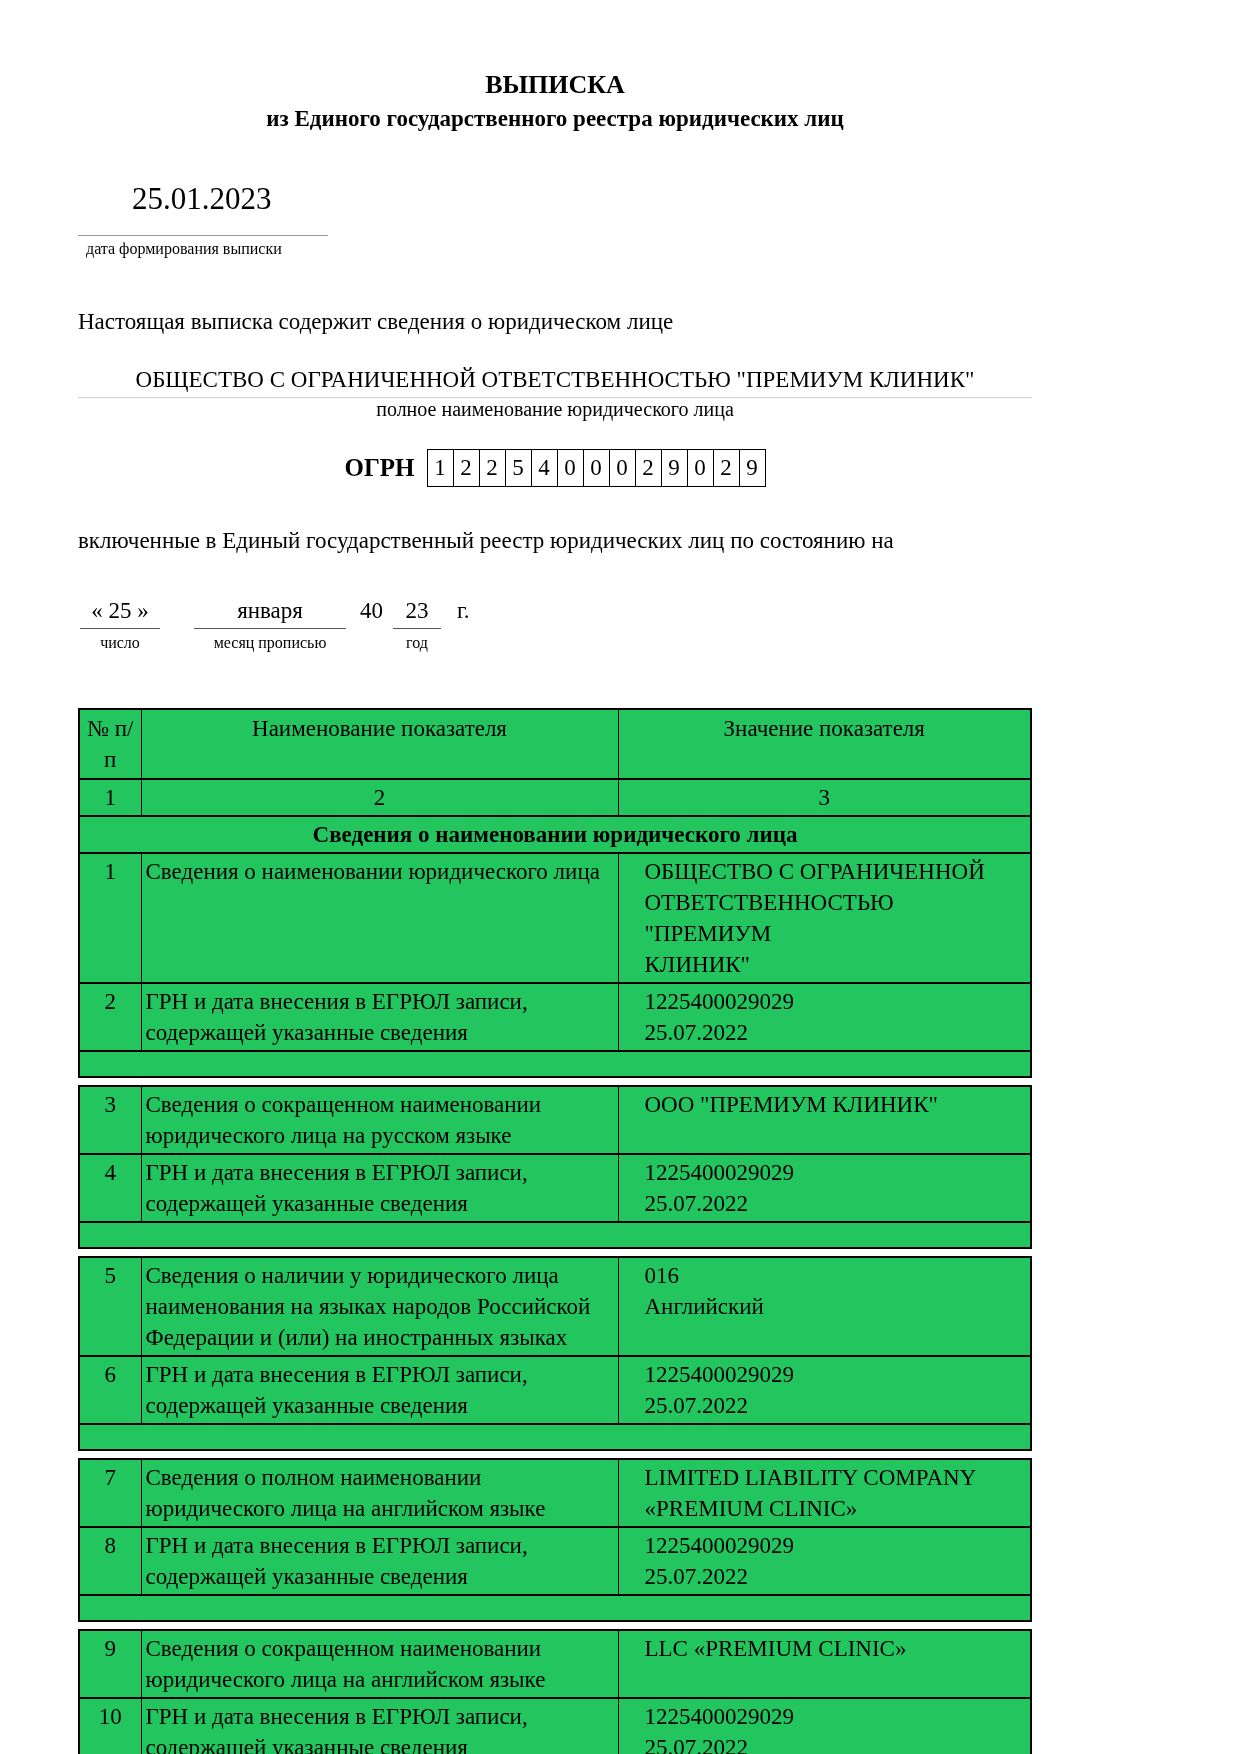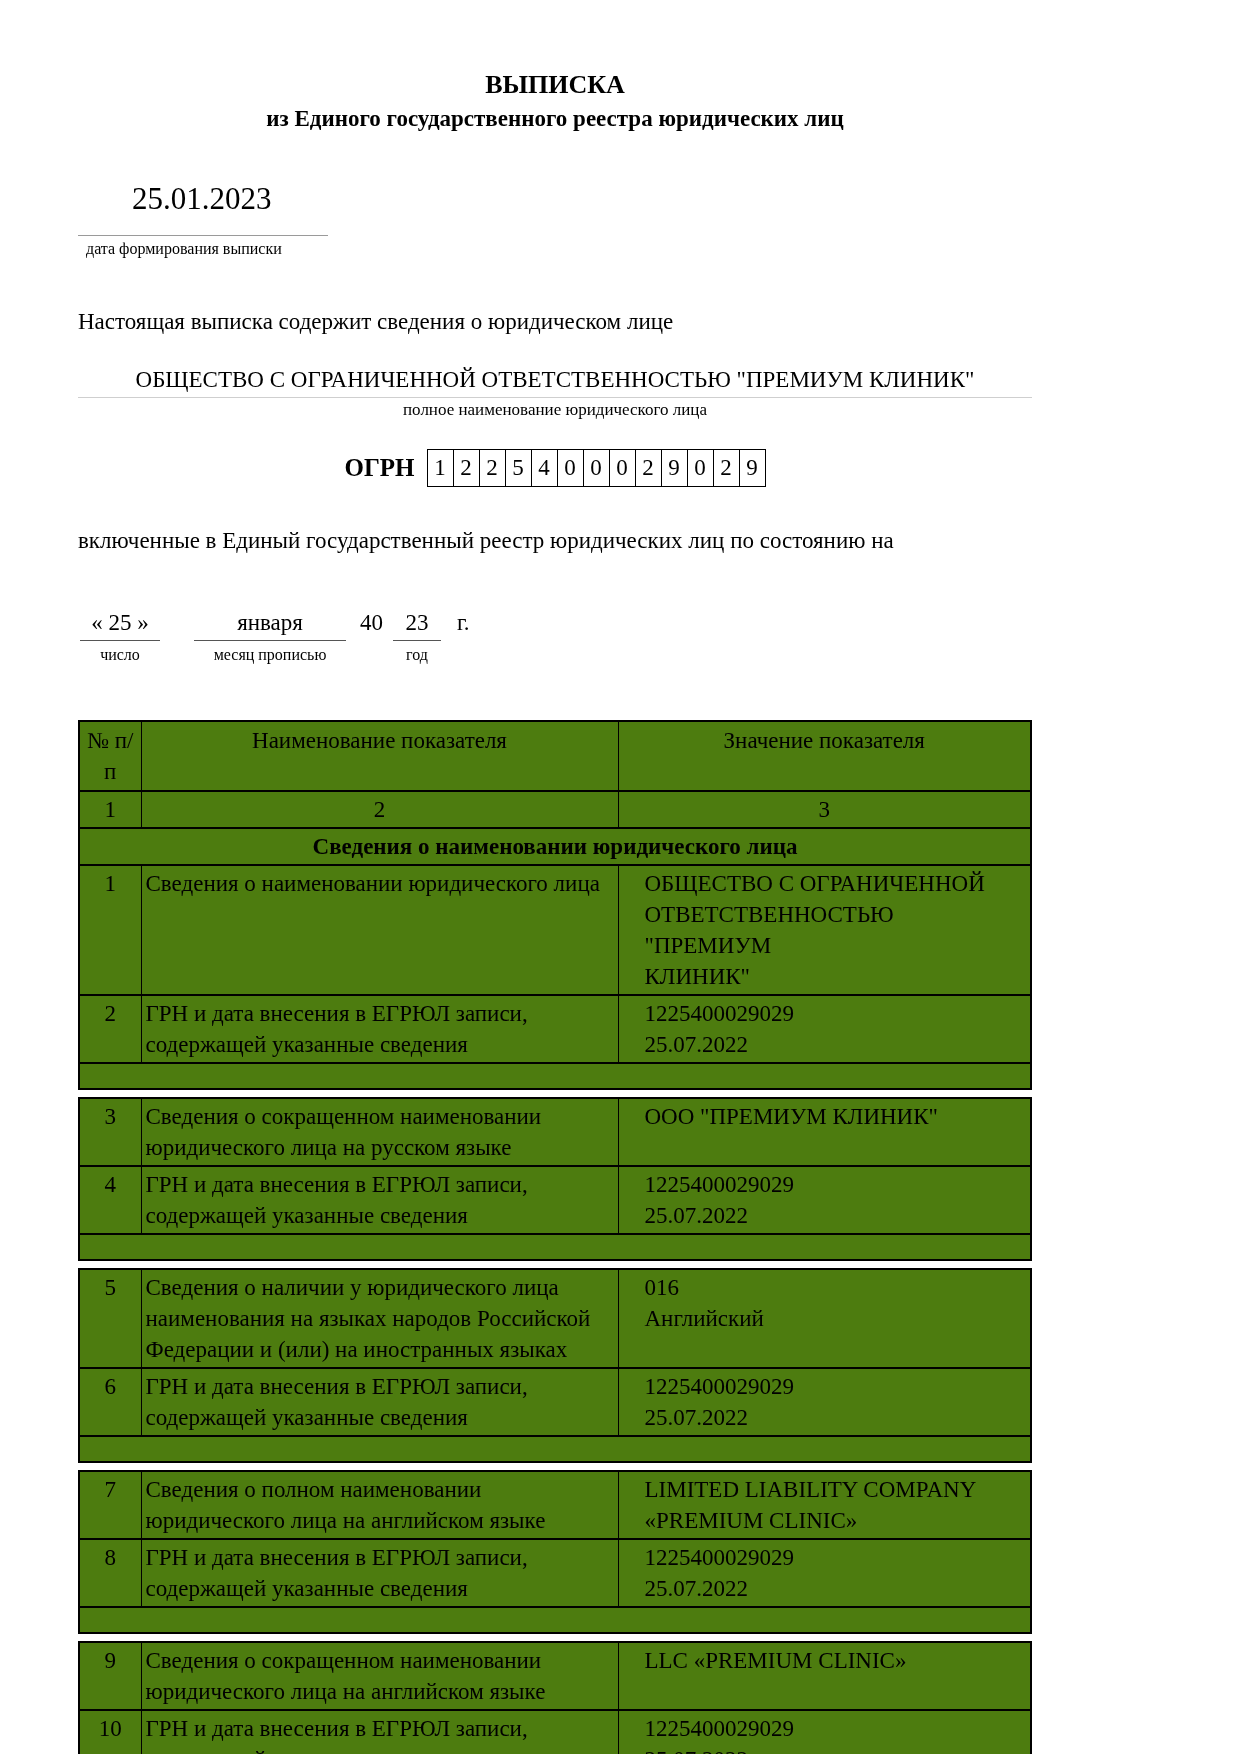--- a/index.html
+++ b/index.html
@@ -13,50 +13,50 @@
   .doc-subtitle{margin-top:5px;text-align:center;font-size:23px;font-weight:bold;line-height:28px;}
 
   .gen-date{margin-top:52px;margin-left:54px;font-size:31px;line-height:28px;}
   .gen-line{margin-top:22px;width:250px;height:0;border-top:1px solid #9a9a9a;}
   .gen-label{margin-top:3px;margin-left:8px;font-size:16px;line-height:19px;}
 
   .intro{margin-top:50px;font-size:23px;line-height:28px;}
 
   .company{margin-top:30px;text-align:center;font-size:23px;line-height:28px;}
   .company-rule{margin-top:3px;height:0;border-top:1px solid #cfcfcf;}
-  .company-label{margin-top:2px;text-align:center;font-size:17px;line-height:19px;}
+  .company-label{margin-top:2px;text-align:center;font-size:20px;line-height:19px;}
 
   .ogrn-row{margin-top:30px;display:flex;justify-content:center;align-items:center;}
   .ogrn-label{font-size:25px;font-weight:bold;margin-right:12px;}
   .ogrn-boxes{display:flex;}
   .ogrn-box{
     width:25px;height:36px;border:1px solid #000;margin-left:-1px;
     font-size:23px;line-height:36px;text-align:center;background:#fff;
   }
   .ogrn-box:first-child{margin-left:0;}
 
   .included{margin-top:40px;font-size:23px;line-height:28px;}
 
-  .asof{margin-top:54px;display:flex;align-items:flex-start;font-size:23px;line-height:28px;}
+  .asof{margin-top:42px;display:flex;align-items:flex-start;font-size:23px;line-height:28px;}
   .fld{text-align:center;}
   .fld .fld-value{padding:0 4px 3px;border-bottom:1px solid #555;}
   .fld .fld-label{margin-top:4px;font-size:16px;line-height:19px;}
   .fld-day{width:80px;margin-left:2px;}
   .fld-month{width:152px;margin-left:34px;}
   .fld-year{width:48px;}
   .plain{padding:0 10px 0 14px;}
   .plain-suffix{padding-left:16px;}
 
   .tables{margin-top:56px;}
   table{border-collapse:collapse;table-layout:fixed;width:100%;border:2px solid #000;}
   table + table{margin-top:7px;}
   th,td{
     border:1px solid #000;border-top-width:2px;border-bottom-width:2px;
     font-size:23px;font-weight:normal;line-height:31px;
-    padding:2px 4px;vertical-align:top;text-align:left;background:#4d7c0f;
+    padding:2px 4px;vertical-align:top;text-align:left;background:#22c55e;
   }
   th{text-align:center;padding:3px 4px;}
   td.num-cell{text-align:center;}
   td.val-cell{white-space:pre-line;padding-left:26px;}
   td.section-cell{font-weight:bold;text-align:center;}
   tr.spacer-row td{height:24px;padding:0;}
   tr.spacer-row.tall td{height:32px;}
 </style>
 </head>
 <body>

